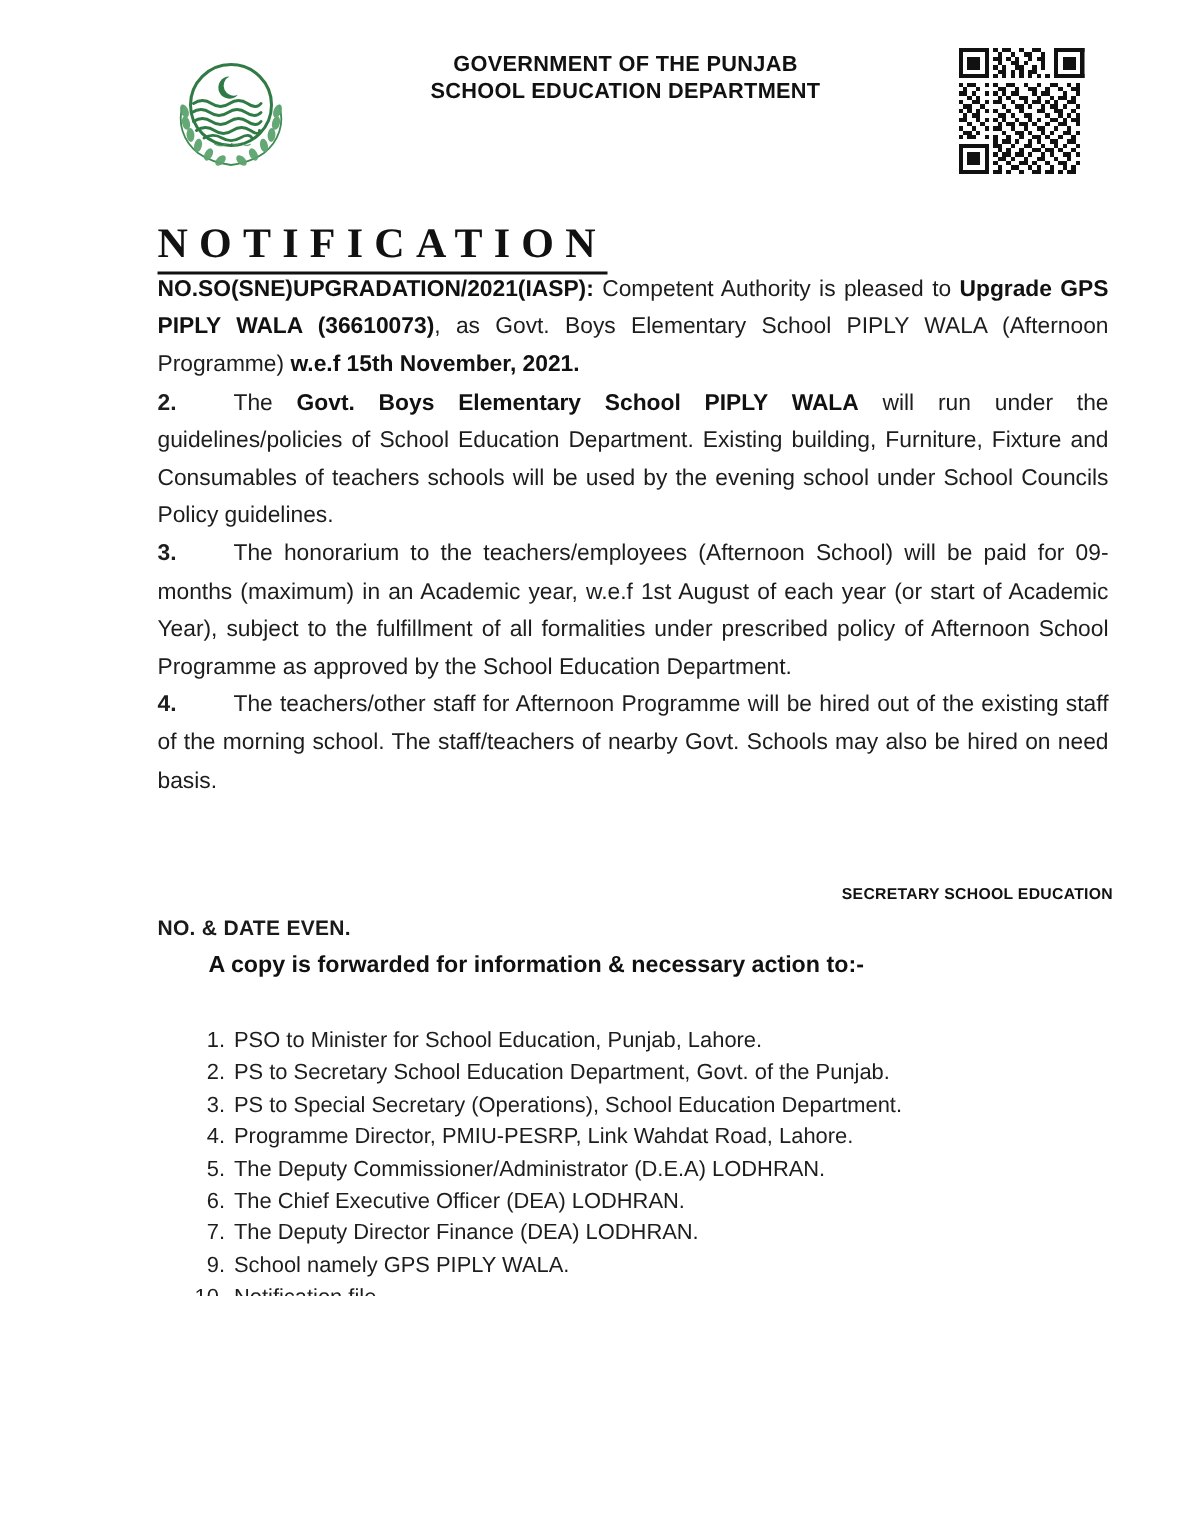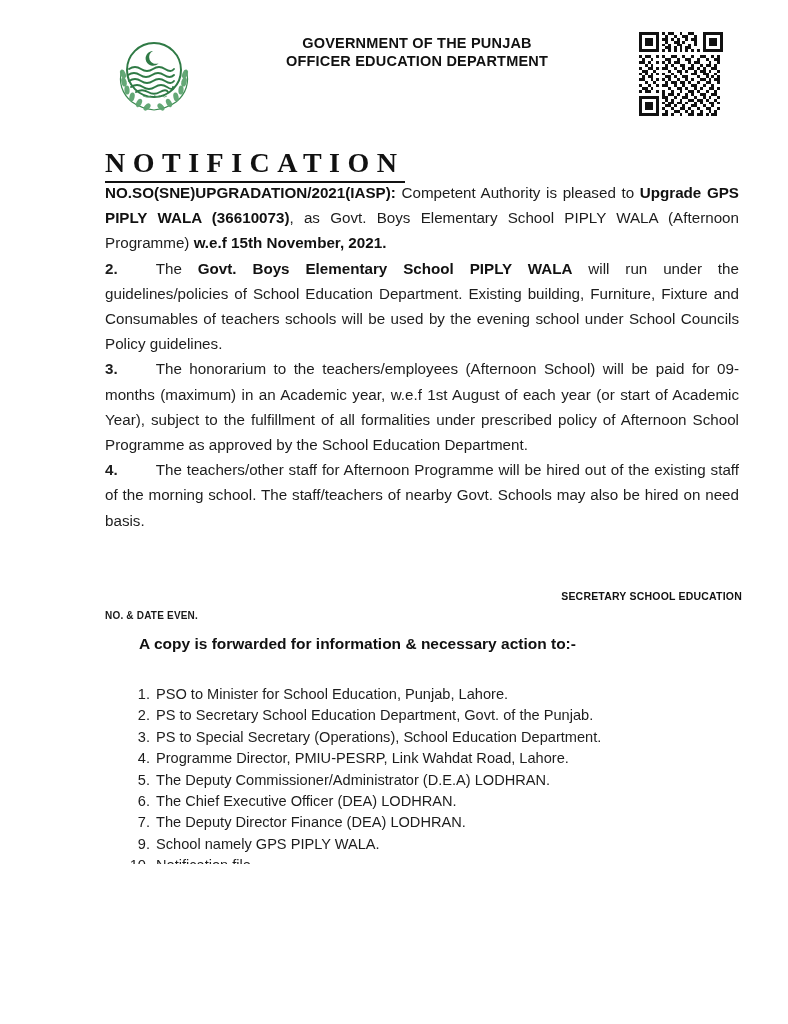--- a/index.html
+++ b/index.html
@@ -108,21 +108,21 @@
     top: 590px;
     font-size: 10.5px;
     font-weight: bold;
     letter-spacing: 0.2px;
     color: #111111;
   }
   .no-date-even {
     position: absolute;
     left: 105px;
     top: 610px;
-    font-size: 10px;
+    font-size: 14px;
     font-weight: bold;
     letter-spacing: 0.2px;
     color: #1a1a1a;
   }
 
   
   .copy-heading {
     position: absolute;
     left: 139px;
     top: 635px;
@@ -214,21 +214,21 @@
         </g>
 
         <g stroke="#4f9a63" stroke-width="0.9" fill="none" opacity="0.85">
           <path d="M31,64 q4,2.5 8,0 M42,63.5 q3,2.5 6,0 M50,64 q2.5,2 5,0"></path>
         </g>
       </svg>
     </div>
 
     <div class="header-titles">
       <div class="gov-line">GOVERNMENT OF THE PUNJAB</div>
-      <div class="gov-line">OFFICER EDUCATION DEPARTMENT</div>
+      <div class="gov-line">SCHOOL EDUCATION DEPARTMENT</div>
     </div>
 
     <div class="qr">
       <svg viewBox="0 0 29 29" width="84" height="84" shape-rendering="crispEdges" aria-hidden="true">
         <rect width="29" height="29" fill="#ffffff"></rect>
         <g fill="#111111">
 
           <rect x="0" y="0" width="7" height="1"></rect>
             <rect x="0" y="6" width="7" height="1"></rect>
           <rect x="0" y="0" width="1" height="7"></rect>

